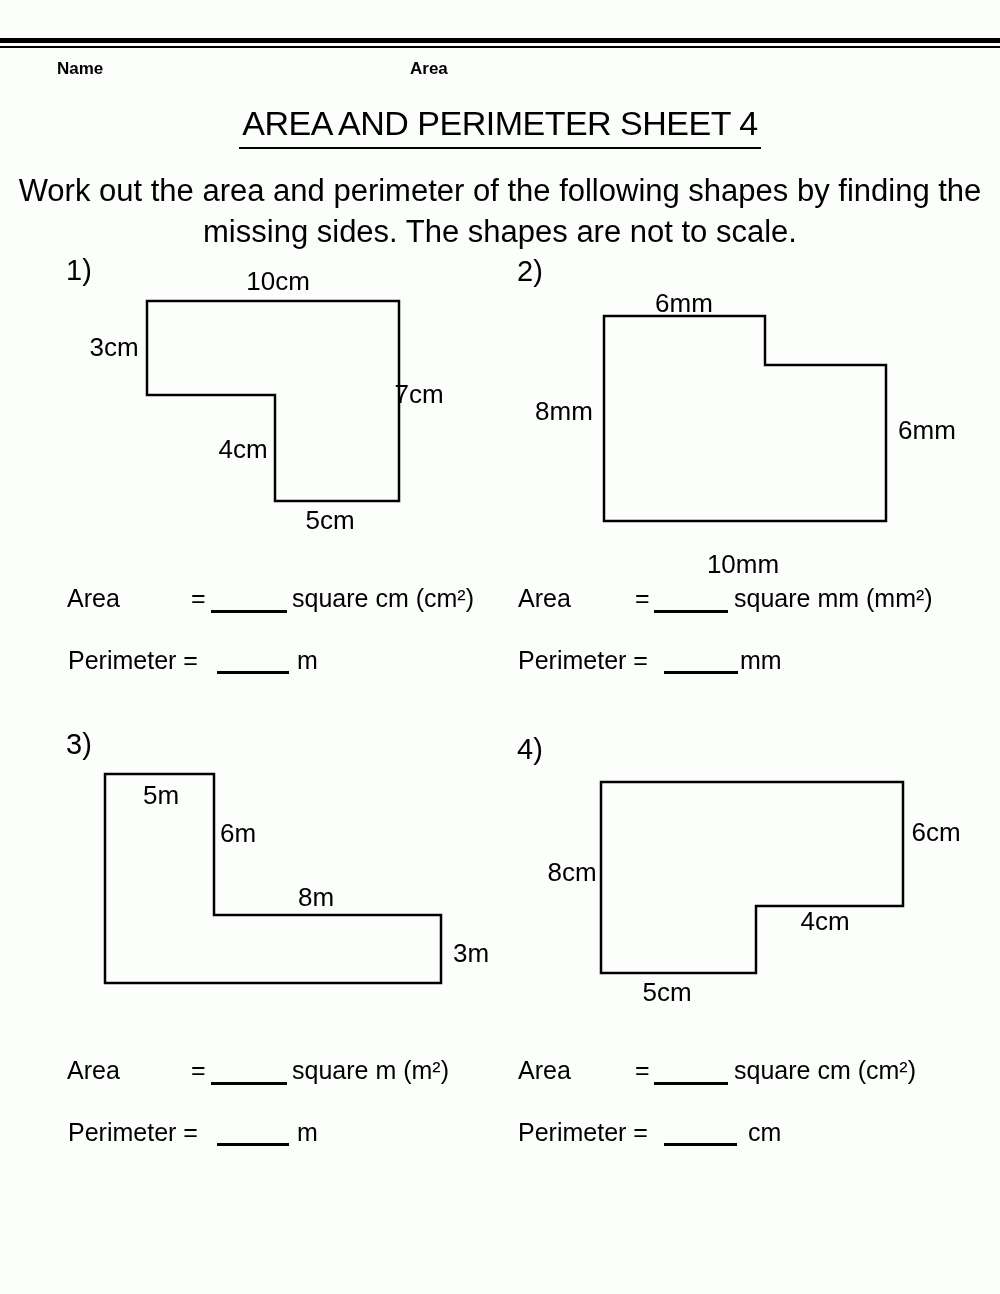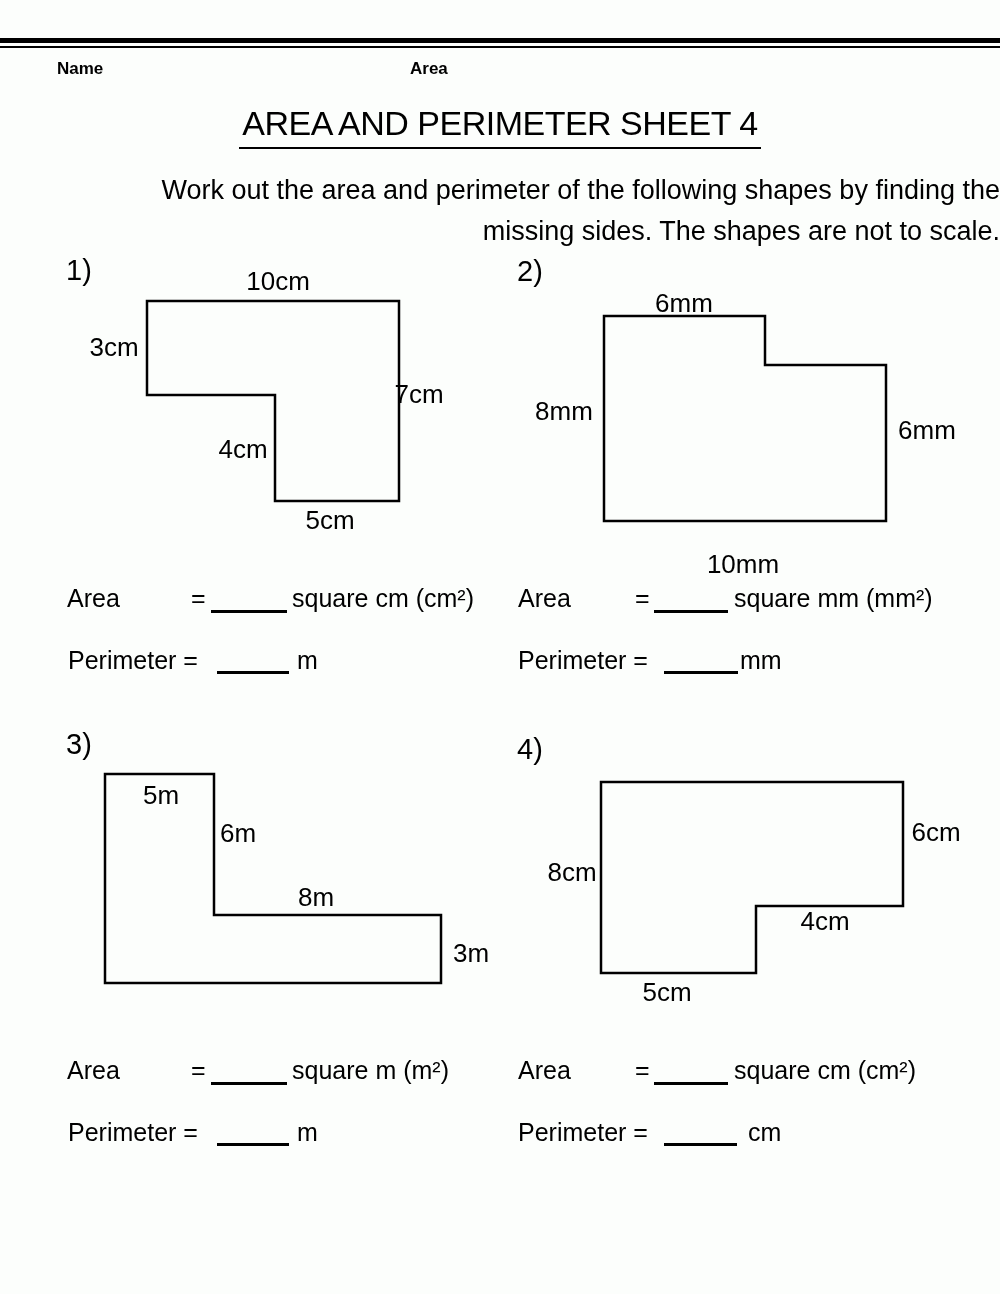--- a/index.html
+++ b/index.html
@@ -12,22 +12,22 @@
   .rule-thick { top:38px; height:5px; }
   .rule-thin  { top:46px; height:2px; }
   .field-label { position:absolute; top:59px; font-size:17px; font-weight:600; line-height:1.2; }
   .name-label { left:57px; }
   .date-label { left:410px; }
   .title-wrap { position:absolute; top:106px; left:0; right:0; text-align:center; }
   .title {
     display:inline-block; margin:0; font-size:34px; font-weight:500; letter-spacing:-0.5px;
     line-height:1.05; border-bottom:2.5px solid #000; padding:0 3px 5px 3px;
   }
-  .instructions { position:absolute; top:170px; left:0; right:0; text-align:right;
-    font-size:27px; line-height:41px; }
+  .instructions { position:absolute; top:170px; left:0; right:0; text-align:center;
+    font-size:31px; line-height:41px; }
   .num { position:absolute; font-size:29px; line-height:1.1; }
   .dim { position:absolute; font-size:26px; line-height:1;
     transform:translate(-50%,-50%); white-space:nowrap; }
   .ans { position:absolute; font-size:25px; line-height:1.2; white-space:nowrap; }
   .blank { position:absolute; height:3px; background:#000; }
   #shapes-svg { position:absolute; left:0; top:0; width:1000px; height:1294px; }
   #shapes-svg polygon { fill:none; stroke:#000; stroke-width:2.5; stroke-linejoin:miter; }
 </style>
 </head>
 <body>

